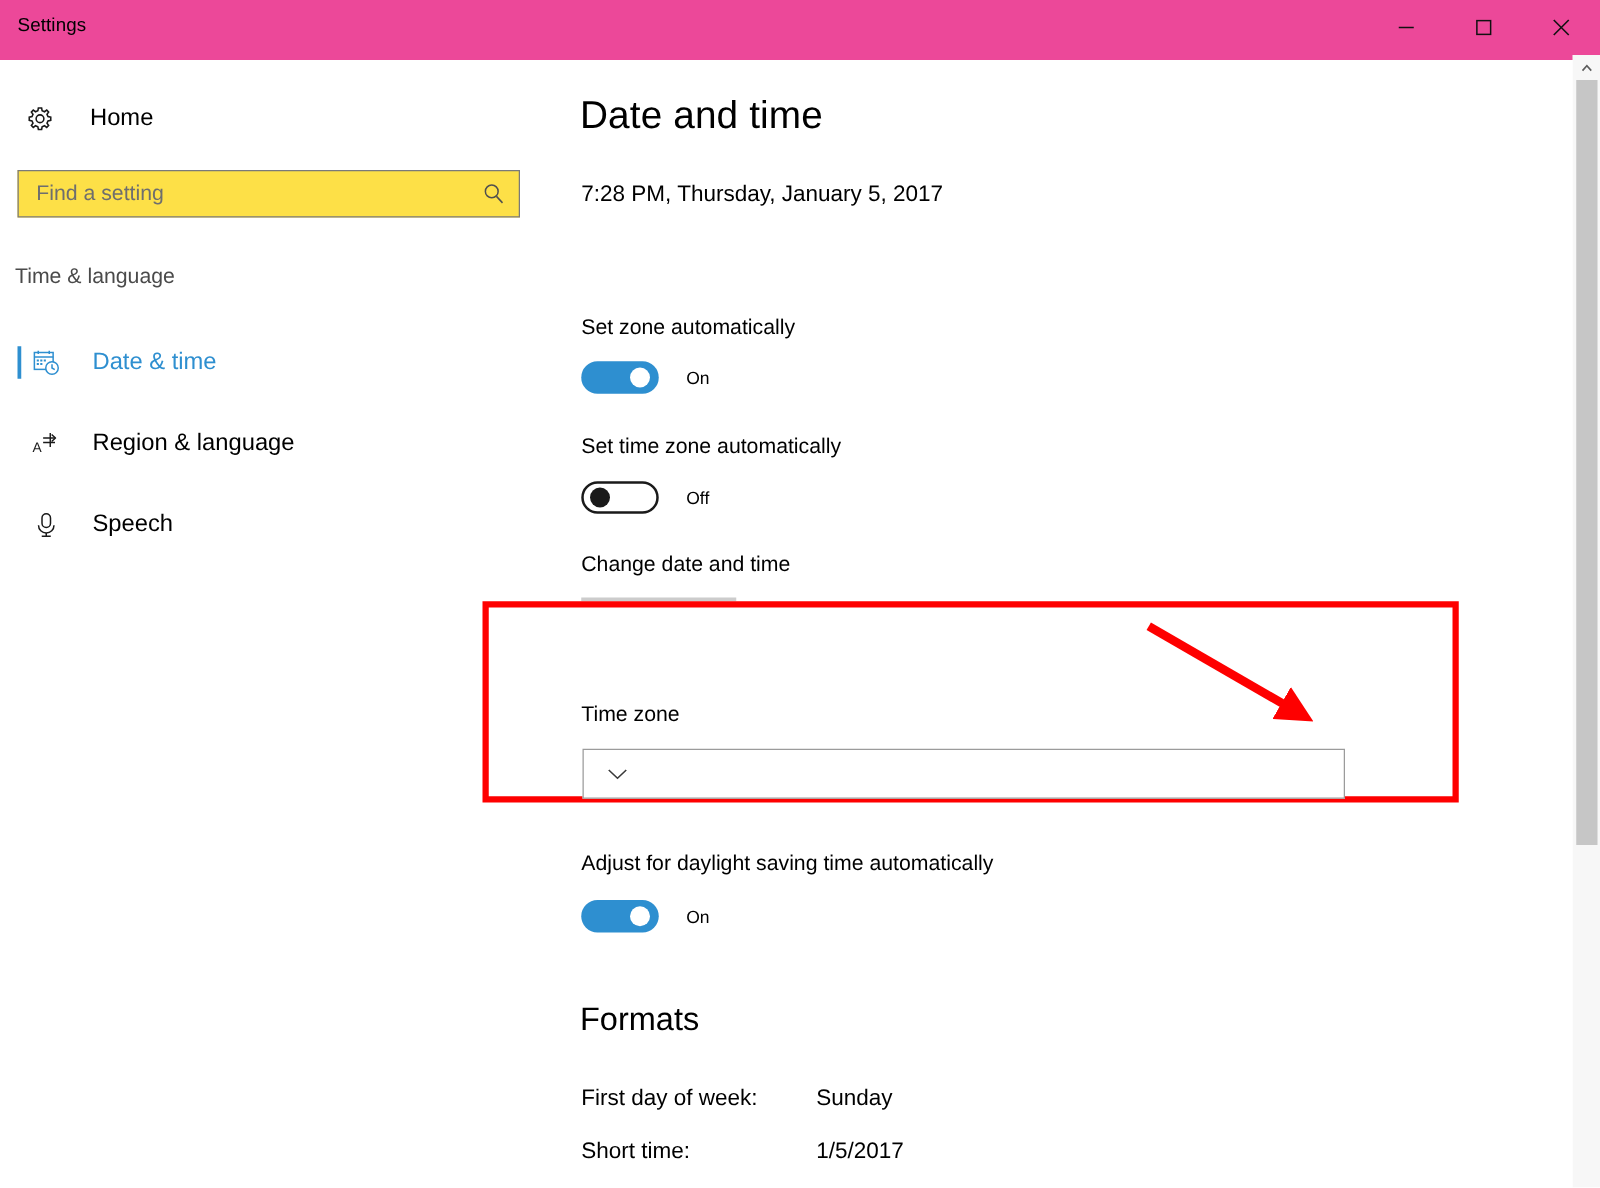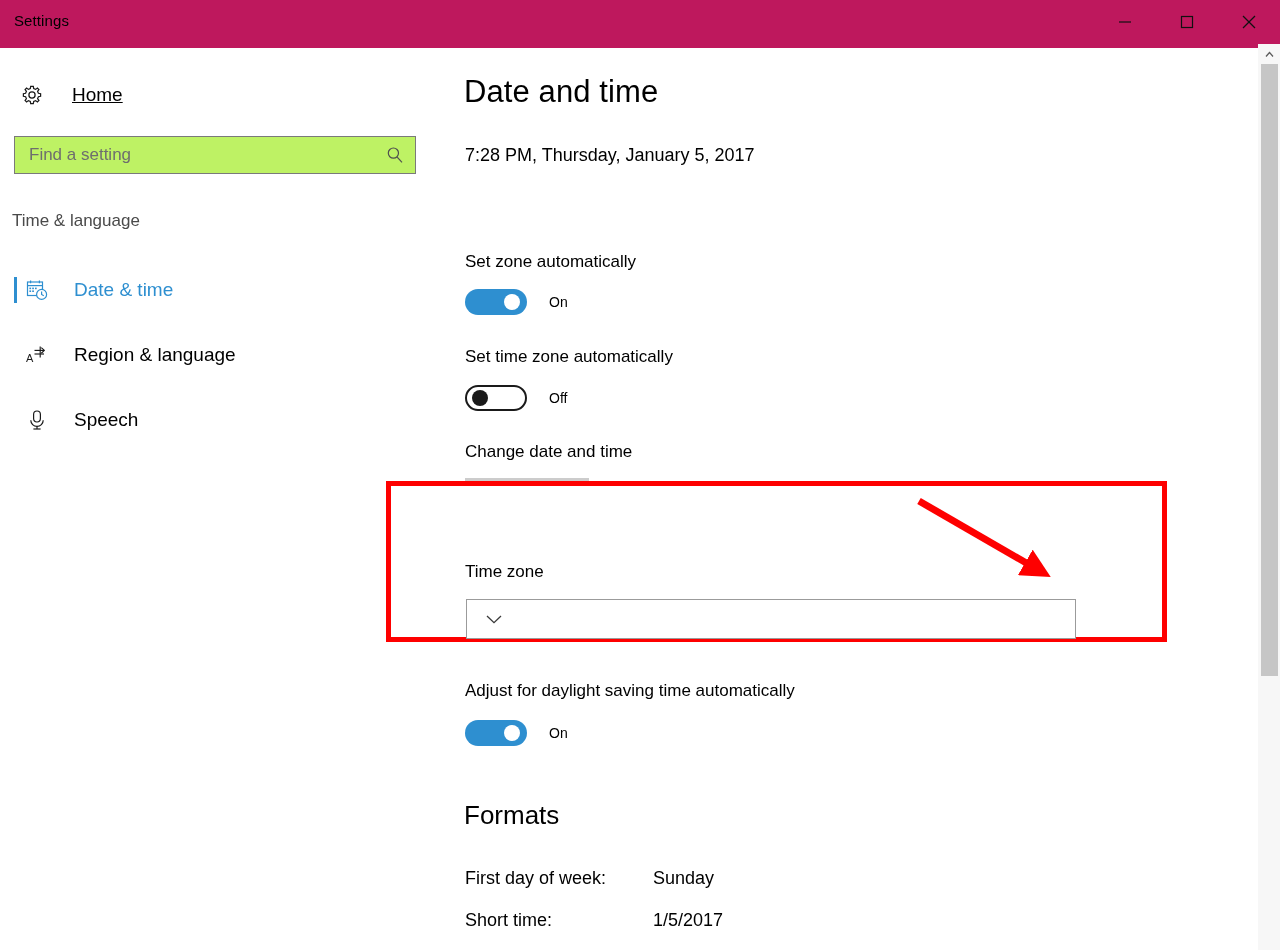--- a/index.html
+++ b/index.html
@@ -17,21 +17,21 @@
     position: relative;
     -webkit-font-smoothing: antialiased;
   }
 
   
   #titlebar {
     position: absolute;
     top: 0; left: 0;
     width: 1280px;
     height: 48px;
-    background: #be185d;
+    background: #ec4899;
   }
   #titlebar .app-title {
     position: absolute;
     left: 14px;
     top: 12px;
     font-size: 15px;
     color: #000;
     letter-spacing: 0.1px;
   }
   .wincontrols {
@@ -99,31 +99,30 @@
   #home-row .hicon {
     width: 36px;
     display: flex;
     justify-content: center;
     align-items: center;
   }
   #home-row .hlabel {
     font-size: 19px;
     margin-left: 22px;
     color: #000;
-    text-decoration: underline;
   }
 
   #search-box {
     position: absolute;
     top: 88px;
     left: 14px;
     width: 402px;
     height: 38px;
     border: 1px solid #7a7a7a;
-    background: #bef264;
+    background: #fde047;
     display: flex;
     align-items: center;
   }
   #search-input {
     flex: 1;
     border: none;
     outline: none;
     background: transparent;
     font-family: "Liberation Sans", sans-serif;
     font-size: 17px;

